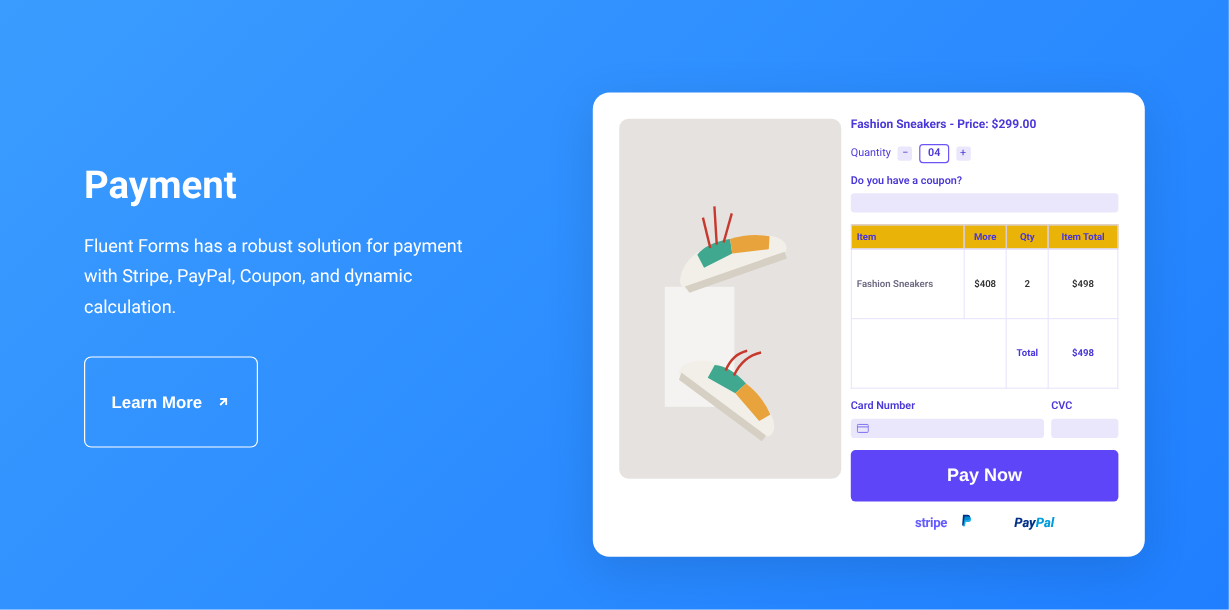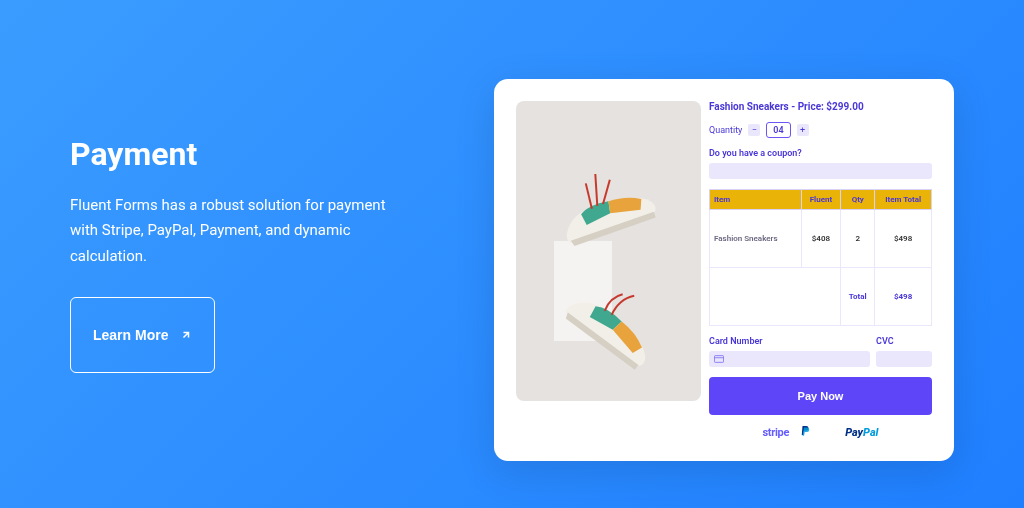--- a/index.html
+++ b/index.html
@@ -134,21 +134,21 @@
   }
   .card-input svg { width: 10px; height: 8px; }
   .pay-btn {
     width: 100%;
     background: #5e46f8;
     color: #fff;
     border: none;
     border-radius: 4px;
     padding: 13px 0;
     font-weight: 700;
-    font-size: 11px;
+    font-size: 15px;
     margin-bottom: 10px;
     cursor: pointer;
   }
   .providers {
     display: flex;
     justify-content: center;
     align-items: flex-end;
     gap: 12px;
     font-size: 10px;
     font-weight: 700;
@@ -162,21 +162,21 @@
     margin-right: 2px;
   }
   .paypal-logo .pp-pay { color: #003087; padding-left: 33px; }
   .paypal-logo .pp-pal { color: #009cde; }
 </style>
 </head>
 <body>
 
 <div class="left">
   <h1 class="title">Payment</h1>
-  <p class="desc">Fluent Forms has a robust solution for payment with Stripe, PayPal, Payment, and dynamic calculation.</p>
+  <p class="desc">Fluent Forms has a robust solution for payment with Stripe, PayPal, Coupon, and dynamic calculation.</p>
   <button class="learn-btn">
     <span>Learn More</span>
     <svg viewBox="0 0 24 24" fill="none" stroke="currentColor" stroke-width="3">
         <path d="M7 17L17 7M7 7h10v10"></path>
       </svg>
   </button>
 </div>
 
 <div class="card">
   <div class="product-img">
@@ -215,21 +215,21 @@
       <span class="step">+</span>
     </div>
 
     <div class="label">Do you have a coupon?</div>
     <div class="input"></div>
 
     <table class="table">
       <tbody>
           <tr>
         <th>Item</th>
-        <th>Fluent</th>
+        <th>More</th>
         <th>Qty</th>
         <th>Item Total</th>
       </tr>
       <tr>
         <td>Fashion Sneakers</td>
         <td>$408</td>
         <td>2</td>
         <td>$498</td>
       </tr>
       <tr class="total-row">

